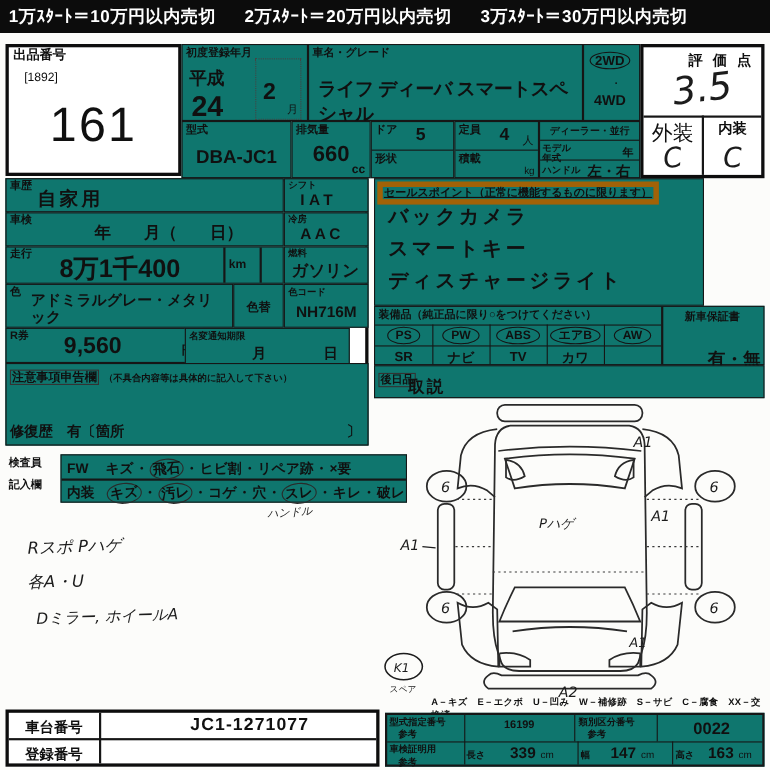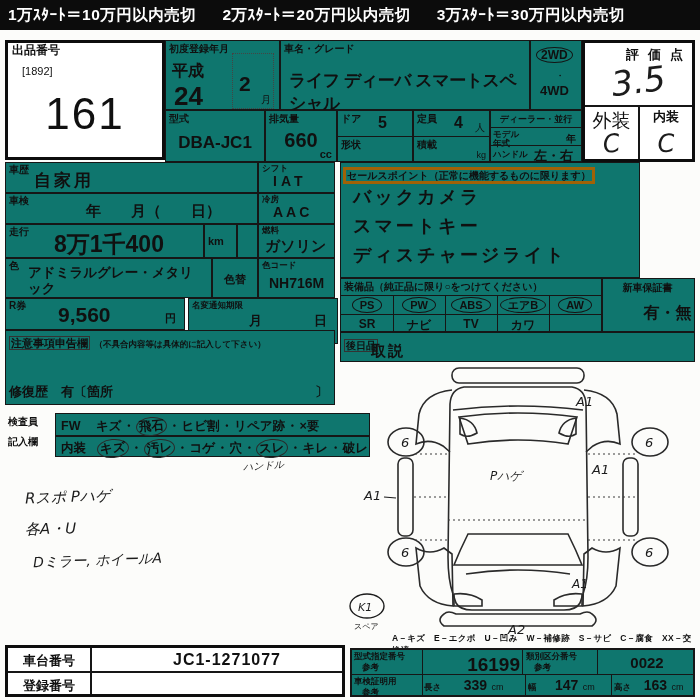--- a/index.html
+++ b/index.html
@@ -135,36 +135,36 @@
 </div>
 <div class="box" style="left:258px;top:258px;width:77px;height:40px;">
   <div class="lbl-s" style="position:absolute;left:3px;top:2px;">色コード</div>
   <div style="position:absolute;left:10px;top:16px;font-size:14px;font-weight:700;">NH716M</div>
 </div>
 <div class="box" style="left:5px;top:298px;width:180px;height:32px;">
   <div class="lbl" style="position:absolute;left:3px;top:1px;">R券</div>
   <div style="position:absolute;left:52px;top:4px;font-size:21px;font-weight:700;">9,560</div>
   <div style="position:absolute;right:8px;top:12px;font-size:11px;font-weight:700;">円</div>
 </div>
-<div class="box" style="left:188px;top:298px;width:150px;height:46px;">
+<div class="box" style="left:168px;top:298px;width:150px;height:46px;">
   <div class="lbl-s" style="position:absolute;left:3px;top:2px;">名変通知期限</div>
   <div style="position:absolute;left:60px;top:13px;font-size:13px;font-weight:700;">月</div>
   <div style="position:absolute;right:10px;top:13px;font-size:13px;font-weight:700;">日</div>
 </div>
 <div class="box" style="left:5px;top:330px;width:330px;height:75px;">
   <div style="position:absolute;left:3px;top:2px;">
     <span style="font-size:11px;font-weight:700;border:1px solid #333;padding:0 1px;margin-top:28px;">注意事項申告欄</span>
     <span class="lbl-s">（不具合内容等は具体的に記入して下さい）</span>
   </div>
   <div style="position:absolute;left:3px;bottom:3px;font-size:13px;font-weight:700;">修復歴　有〔箇所</div>
   <div style="position:absolute;right:6px;bottom:3px;font-size:13px;font-weight:700;">〕</div>
 </div>
 
 <div class="box" style="left:340px;top:162px;width:300px;height:116px;">
-  <div style="position:absolute;left:2px;top:2px;"><span style="font-size:10px;font-weight:700;border:3px solid #a16207;padding:0 1px;">セールスポイント（正常に機能するものに限ります）</span></div>
+  <div style="position:absolute;left:2px;top:2px;"><span style="font-size:10px;font-weight:700;border:5px solid #a16207;padding:0 1px;text-decoration:underline;">セールスポイント（正常に機能するものに限ります）</span></div>
   <div style="position:absolute;left:12px;top:20px;font-size:18px;font-weight:600;letter-spacing:3px;line-height:29px;">
     <div>バックカメラ</div>
     <div>スマートキー</div>
     <div>ディスチャージライト</div>
   </div>
 </div>
 
 <div class="box" style="left:340px;top:278px;width:355px;height:54px;">
   <div class="lbl" style="position:absolute;left:3px;top:2px;font-size:10px;">装備品（純正品に限り○をつけてください）</div>
   <div class="cellline" style="left:0;width:260px;top:16px;height:1px;"></div>
@@ -177,21 +177,21 @@
   <div style="position:absolute;left:0;top:18px;width:52px;text-align:center;font-size:11px;font-weight:700;"><span class="oval">PS</span></div>
   <div style="position:absolute;left:52px;top:18px;width:52px;text-align:center;font-size:11px;font-weight:700;"><span class="oval">PW</span></div>
   <div style="position:absolute;left:104px;top:18px;width:52px;text-align:center;font-size:11px;font-weight:700;"><span class="oval">ABS</span></div>
   <div style="position:absolute;left:156px;top:18px;width:52px;text-align:center;font-size:11px;font-weight:700;"><span class="oval">エアB</span></div>
   <div style="position:absolute;left:208px;top:18px;width:52px;text-align:center;font-size:11px;font-weight:700;"><span class="oval">AW</span></div>
   <div style="position:absolute;left:0;top:38px;width:52px;text-align:center;font-size:12px;font-weight:700;">SR</div>
   <div style="position:absolute;left:52px;top:38px;width:52px;text-align:center;font-size:12px;font-weight:700;">ナビ</div>
   <div style="position:absolute;left:104px;top:38px;width:52px;text-align:center;font-size:12px;font-weight:700;">TV</div>
   <div style="position:absolute;left:156px;top:38px;width:52px;text-align:center;font-size:12px;font-weight:700;">カワ</div>
   <div style="position:absolute;left:262px;top:2px;right:2px;text-align:center;font-size:10px;font-weight:700;">新車保証書</div>
-  <div style="position:absolute;left:262px;top:24px;right:2px;text-align:center;font-size:16px;font-weight:700;padding-left:40px;">有・無</div>
+  <div style="position:absolute;left:262px;top:38px;right:2px;text-align:center;font-size:16px;font-weight:700;padding-left:40px;">有・無</div>
 </div>
 
 <div class="box" style="left:340px;top:332px;width:355px;height:30px;">
   <div style="position:absolute;left:3px;top:2px;"><span style="font-size:10px;font-weight:700;border:1px solid #333;padding:0 1px;">後日品</span></div>
   <div style="position:absolute;left:30px;top:9px;font-size:15px;font-weight:700;letter-spacing:2px;">取説</div>
 </div>
 
 <div class="abs" style="left:8px;top:416px;width:46px;">
   <div class="lbl">検査員</div>
   <div class="lbl" style="margin-top:9px;">記入欄</div>
@@ -293,21 +293,21 @@
   <div class="cellline" style="left:0;right:0;top:24px;height:1.2px;"></div>
   <div class="cellline" style="left:70px;top:0;bottom:0;width:1.2px;"></div>
   <div class="cellline" style="left:170px;top:0;height:24px;width:1.2px;"></div>
   <div class="cellline" style="left:245px;top:0;height:24px;width:1.2px;"></div>
   <div class="cellline" style="left:173px;top:24px;bottom:0;width:1.2px;"></div>
   <div class="cellline" style="left:259px;top:24px;bottom:0;width:1.2px;"></div>
   <div class="abs" style="left:2px;top:2px;width:66px;">
     <div class="lbl-s">型式指定番号</div>
     <div class="lbl-s" style="margin-top:2px;margin-left:8px;">参考</div>
   </div>
-  <div style="position:absolute;left:72px;top:4px;width:96px;text-align:right;font-size:19px;font-weight:600;">16199</div>
+  <div style="position:absolute;left:72px;top:4px;width:96px;text-align:center;font-size:10px;font-weight:600;">16199</div>
   <div class="abs" style="left:174px;top:2px;width:68px;">
     <div class="lbl-s">類別区分番号</div>
     <div class="lbl-s" style="margin-top:2px;margin-left:8px;">参考</div>
   </div>
   <div style="position:absolute;left:247px;top:4px;width:96px;text-align:center;font-size:15px;font-weight:600;">0022</div>
   <div class="abs" style="left:2px;top:27px;width:66px;">
     <div class="lbl-s">車検証明用</div>
     <div class="lbl-s" style="margin-top:2px;margin-left:8px;">参考</div>
   </div>
   <div class="abs" style="left:72px;top:26px;width:100px;">

